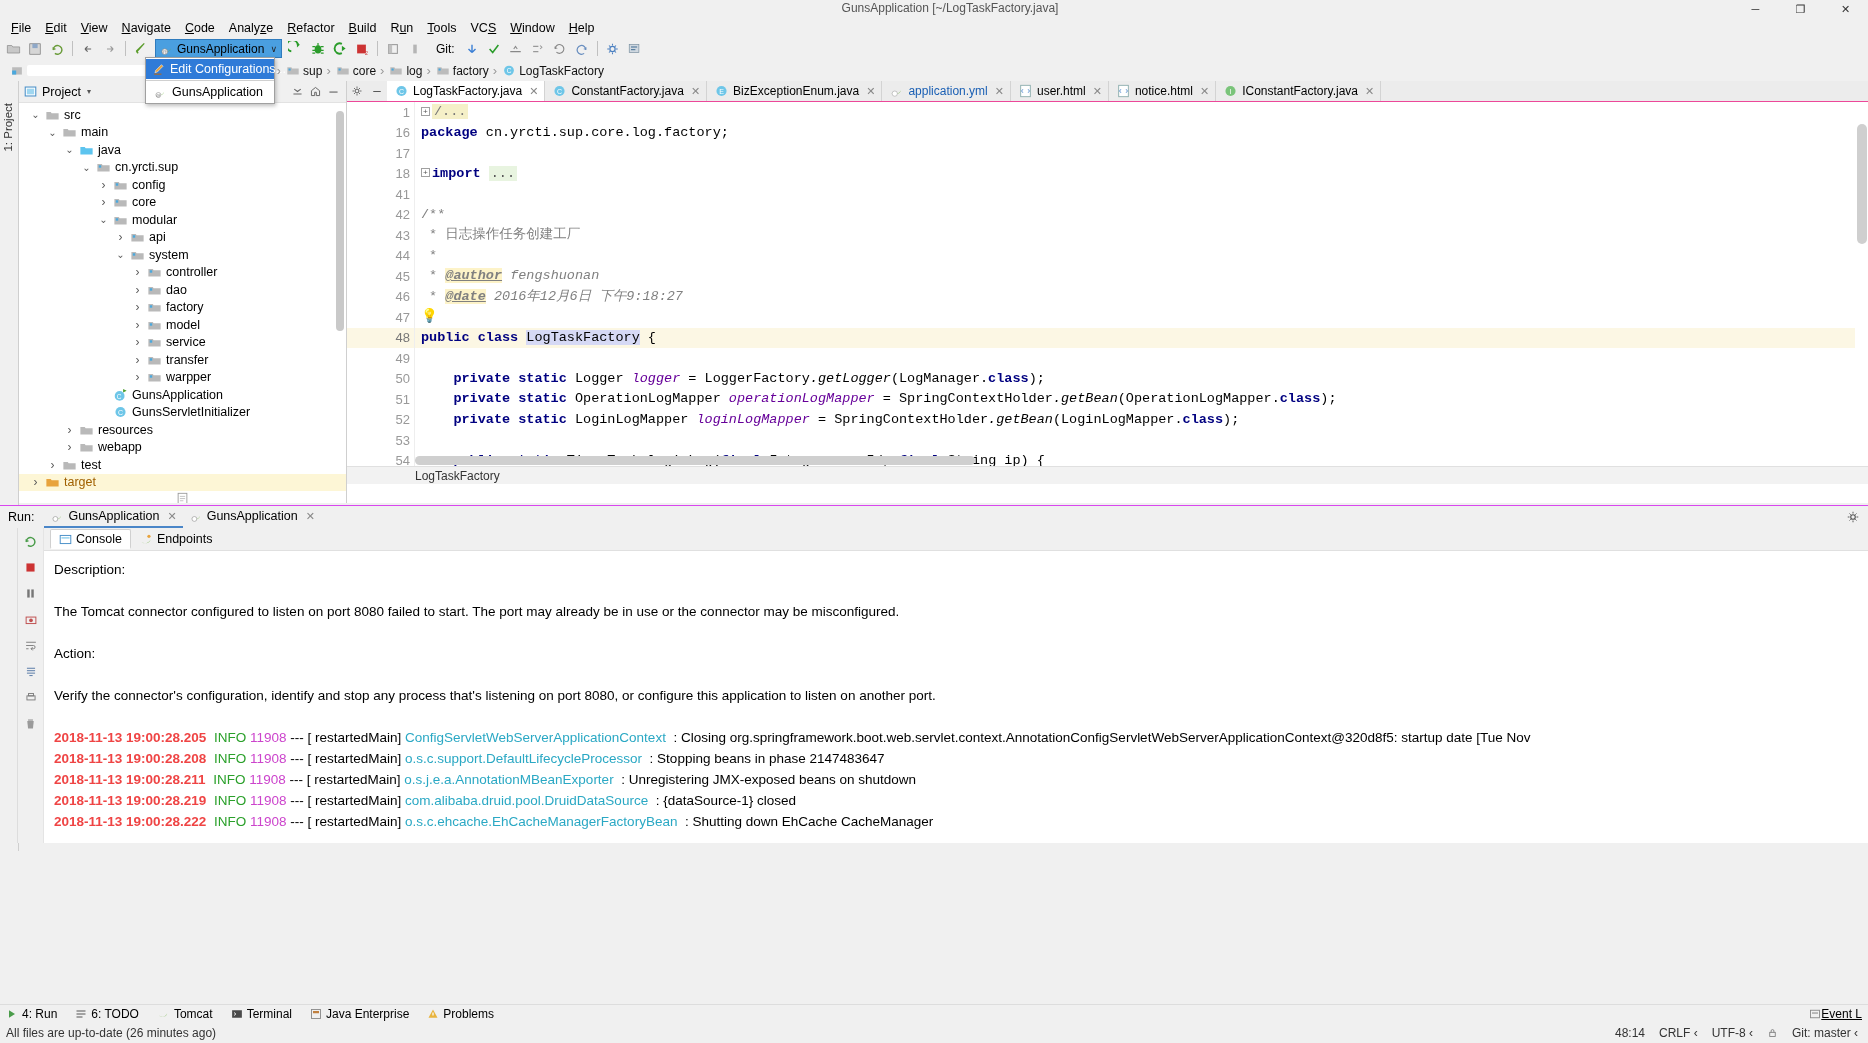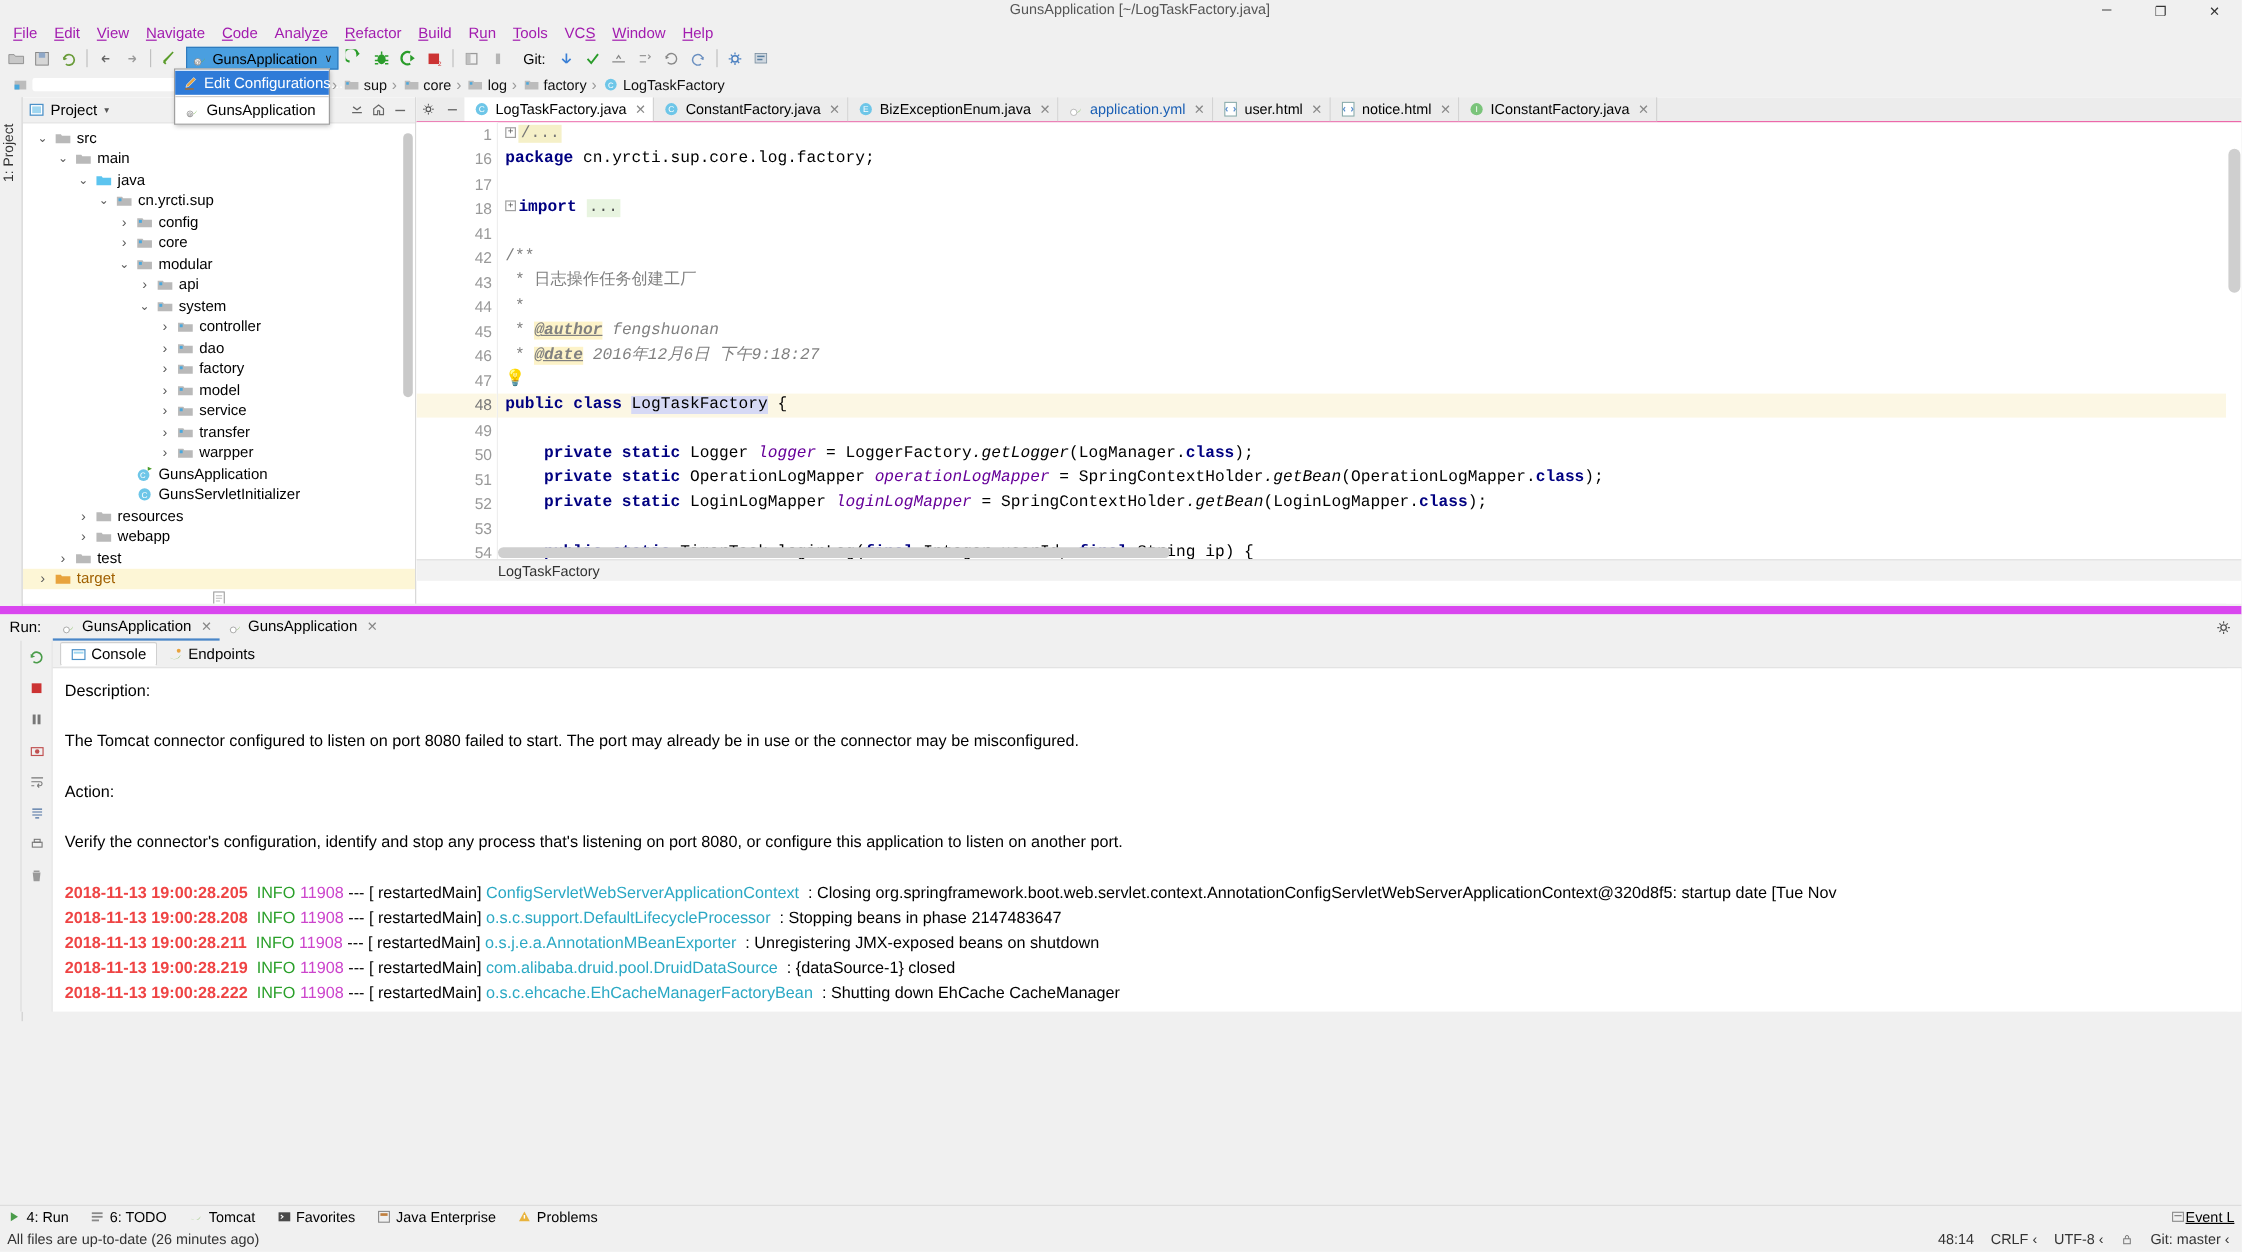--- a/index.html
+++ b/index.html
@@ -30,21 +30,21 @@
     width: 45px; height: 18px; display: flex; align-items: center; justify-content: center;
     font-size: 11px; color: #333;
   }
 
   
   .menubar {
     position: absolute; top: 18px; left: 0; width: 1868px; height: 19px;
     background: #f0f0f0; display: flex; align-items: center; padding-left: 4px;
   }
   .menu-item {
-    padding: 2px 7px; font-size: 12.5px; color: #a21caf; cursor: default;
+    padding: 2px 7px; font-size: 12.5px; color: #000000; cursor: default;
     white-space: nowrap;
   }
   .menu-item u { text-decoration: underline; }
 
   
   .toolbar {
     position: absolute; top: 37px; left: 0; width: 1868px; height: 23px;
     background: #f0f0f0; display: flex; align-items: center; padding-left: 2px;
   }
   .tb-icon {
@@ -204,21 +204,21 @@
   .editor-breadcrumb {
     position: absolute; left: 0; bottom: 0; height: 18px; width: 100%;
     background: #f2f2f2; border-top: 1px solid #e0e0e0;
     display: flex; align-items: center; padding-left: 68px; font-size: 12px; color: #333;
   }
 
   
   .runwindow {
     position: absolute; left: 0; top: 505px; right: 0; height: 338px;
     background: #f0f0f0;
-    border-top: 7px solid #d946ef;
+    border-top: 1px solid #d946ef;
   }
   .runheader {
     height: 22px; display: flex; align-items: center; padding-left: 8px;
     background: #f0f0f0;
   }
   .runheader .rh-title { font-size: 12.5px; margin-right: 10px; }
   .rtab {
     display: flex; align-items: center; padding: 0 6px; height: 22px;
     font-size: 12.5px; border-bottom: 2px solid transparent;
   }
@@ -1124,21 +1124,21 @@
       </span>
       <span>Tomcat</span>
     </div>
     <div class="bb-item">
       <span class="bb-ico">
         <svg width="12" height="12" viewBox="0 0 16 16">
             <rect x="1.5" y="3" width="13" height="10" fill="#4a4a4a"></rect>
             <path d="M4 6l2.5 2L4 10" fill="none" stroke="#fff" stroke-width="1.2"></path>
           </svg>
       </span>
-      <span>Favorites</span>
+      <span>Terminal</span>
     </div>
     <div class="bb-item">
       <span class="bb-ico">
         <svg width="12" height="12" viewBox="0 0 16 16">
             <rect x="2" y="2" width="12" height="12" fill="none" stroke="#888" stroke-width="1.2"></rect>
             <rect x="4" y="4" width="8" height="3" fill="#c08040"></rect>
           </svg>
       </span>
       <span>Java Enterprise</span>
     </div>

